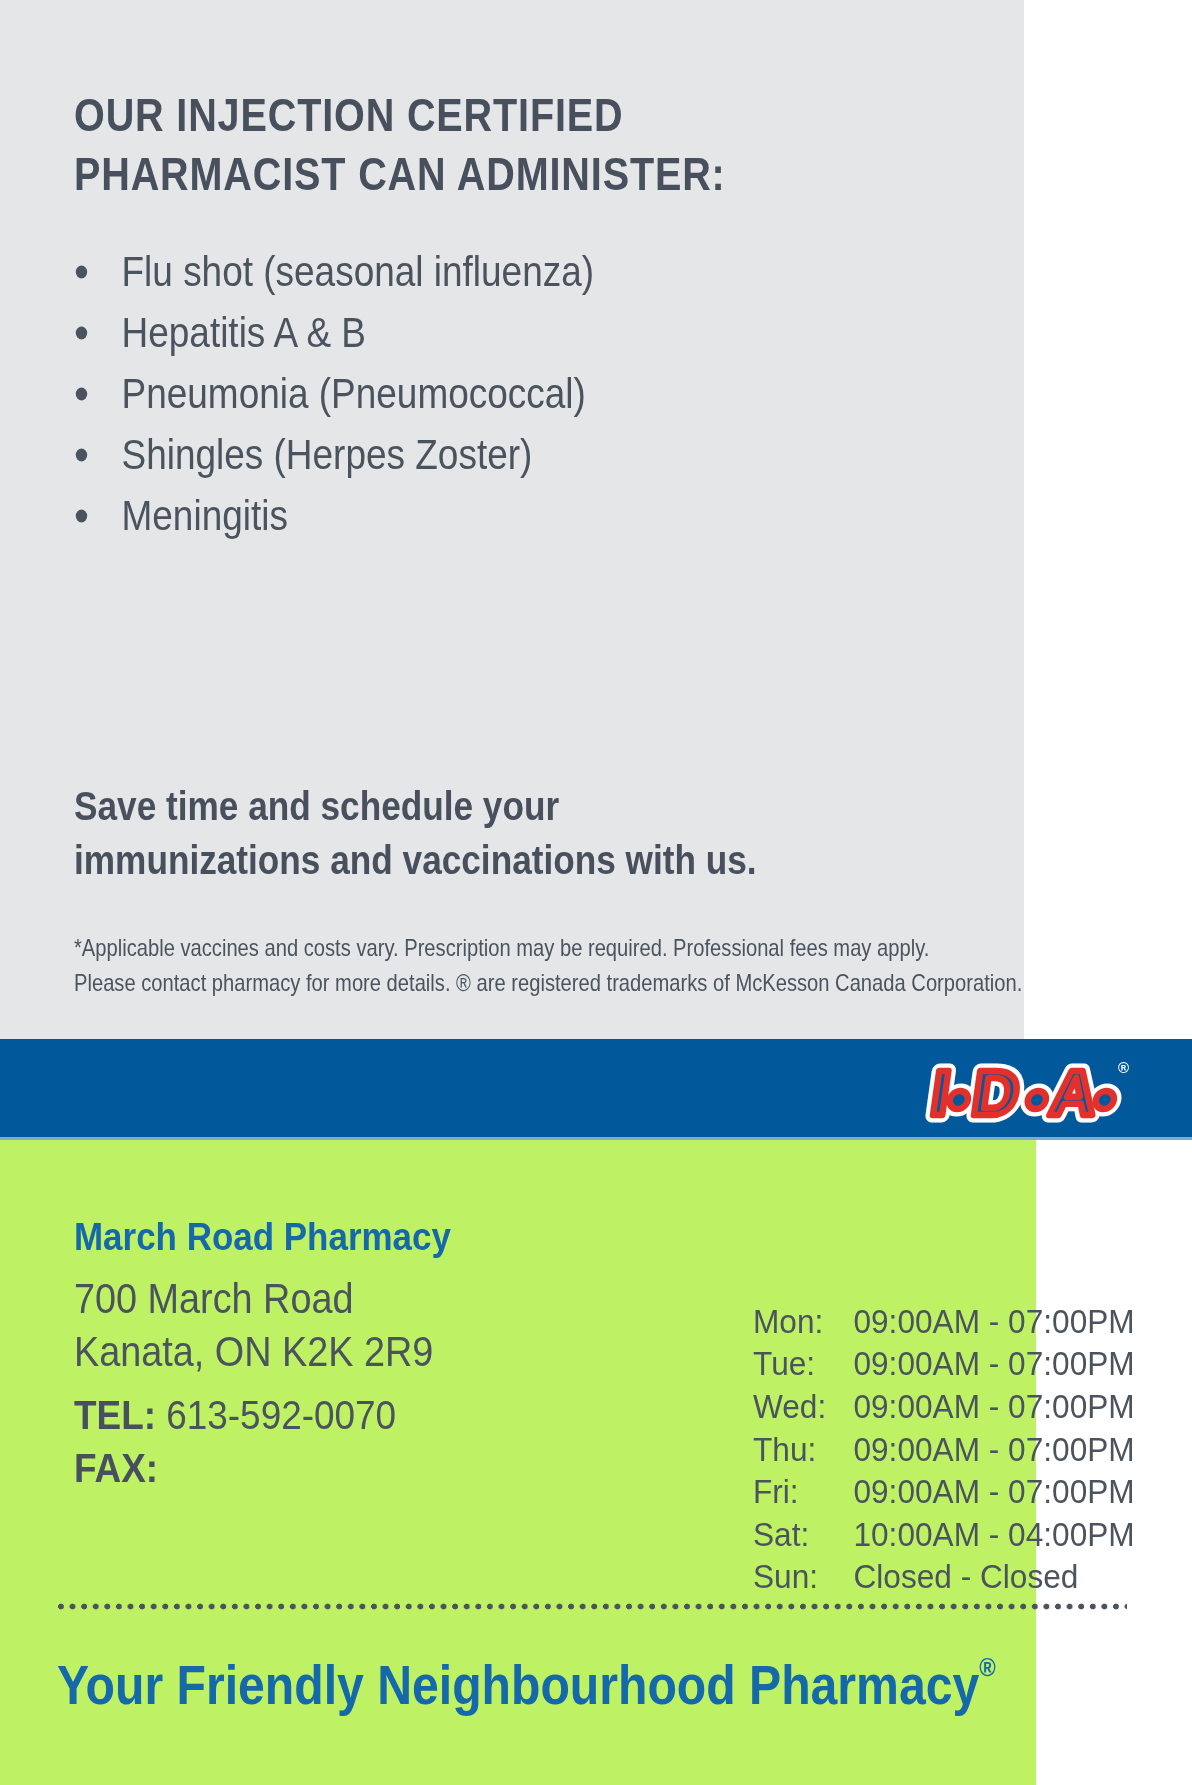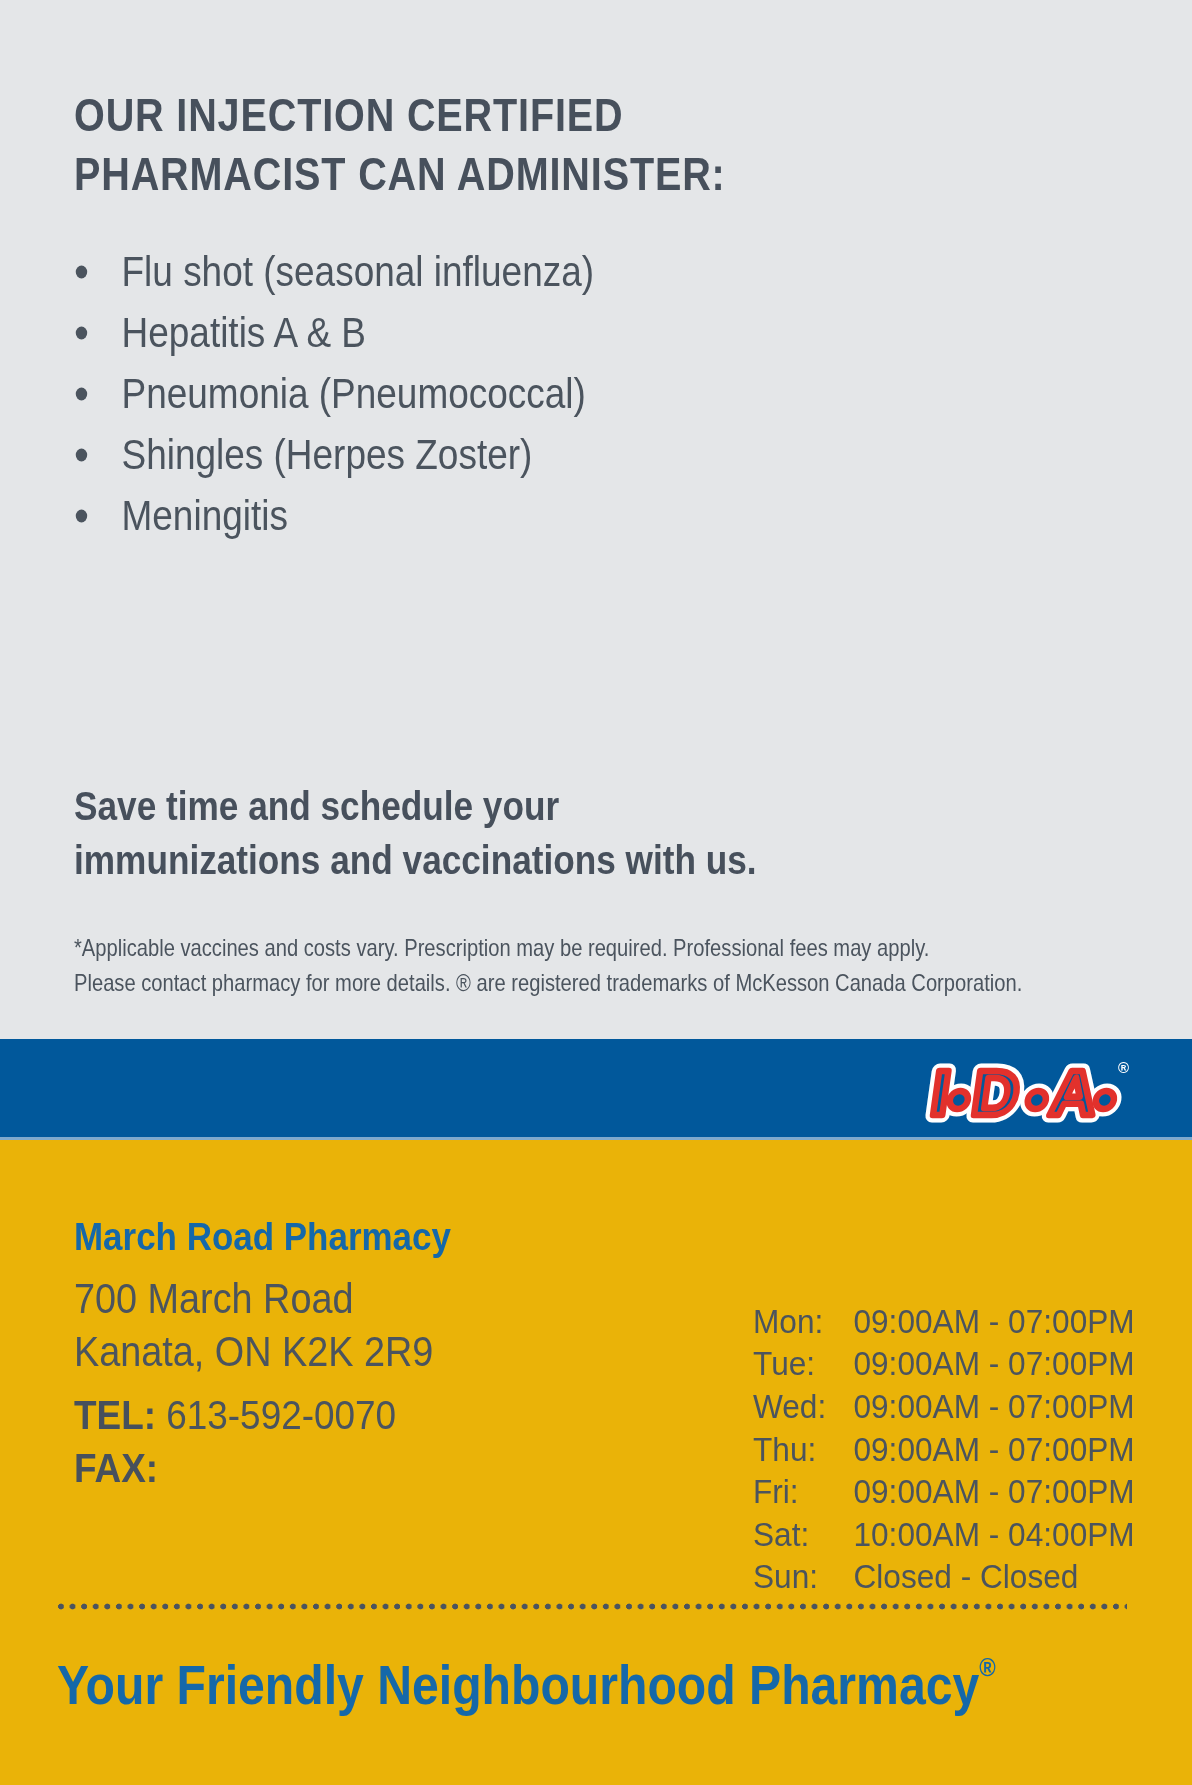--- a/index.html
+++ b/index.html
@@ -1,21 +1,21 @@
 <!DOCTYPE html>
 <html><head>
 <meta charset="utf-8">
 <style>
   html,body{margin:0;padding:0;}
   body{
     width:1192px;height:1785px;position:relative;background:#ffffff;
     font-family:"Liberation Sans", sans-serif;overflow:hidden;
   }
   .panel-gray{
-    position:absolute;left:0;top:0;width:1192px;height:1039px;background:#e4e6e8;
+    position:absolute;left:0;top:0;width:1024px;height:1039px;background:#e4e6e8;
   }
   .services-heading{
     position:absolute;left:74px;top:86px;margin:0;
     font-size:46px;line-height:59px;font-weight:bold;color:#47505c;
     letter-spacing:1px;white-space:nowrap;
     transform:scaleX(0.86);transform-origin:left top;
   }
   .services-list{
     position:absolute;left:74px;top:241px;margin:0;padding:0;list-style:none;
     font-size:42px;line-height:61px;color:#4b545e;white-space:nowrap;
@@ -41,21 +41,21 @@
     background:#01589b;border-bottom:3px solid #7fa9cd;
   }
   .ida-logo{position:absolute;right:52px;top:10px;}
   .ida-logo text{
     font-family:"Liberation Sans", sans-serif;font-weight:bold;font-size:64px;
   }
   .ida-reg{
     font-size:15px !important;font-weight:bold;fill:#ffffff;
   }
   .panel-info{
-    position:absolute;left:0;top:1140px;width:1192px;height:645px;background:#eab308;
+    position:absolute;left:0;top:1140px;width:1036px;height:645px;background:#bef264;
   }
   .pharmacy-name{
     position:absolute;left:74px;top:76px;margin:0;
     font-size:38px;font-weight:bold;color:#1568a9;white-space:nowrap;
     transform:scaleX(0.92);transform-origin:left top;
   }
   .pharmacy-address{
     position:absolute;left:74px;top:132px;margin:0;
     font-size:42px;line-height:53px;color:#4b545e;white-space:nowrap;
     transform:scaleX(0.9);transform-origin:left top;

